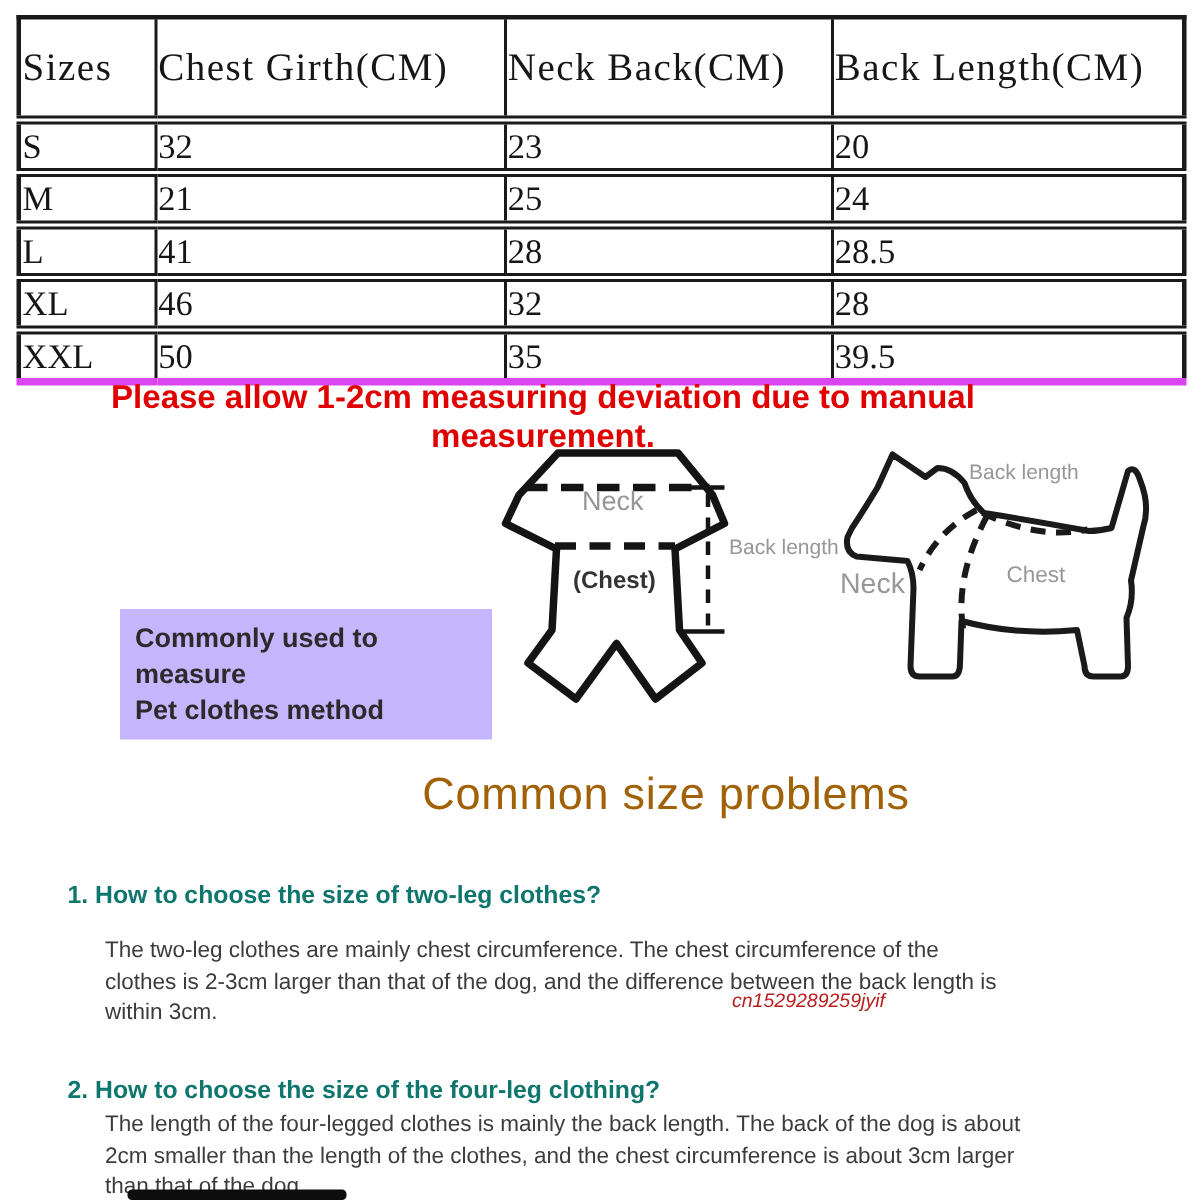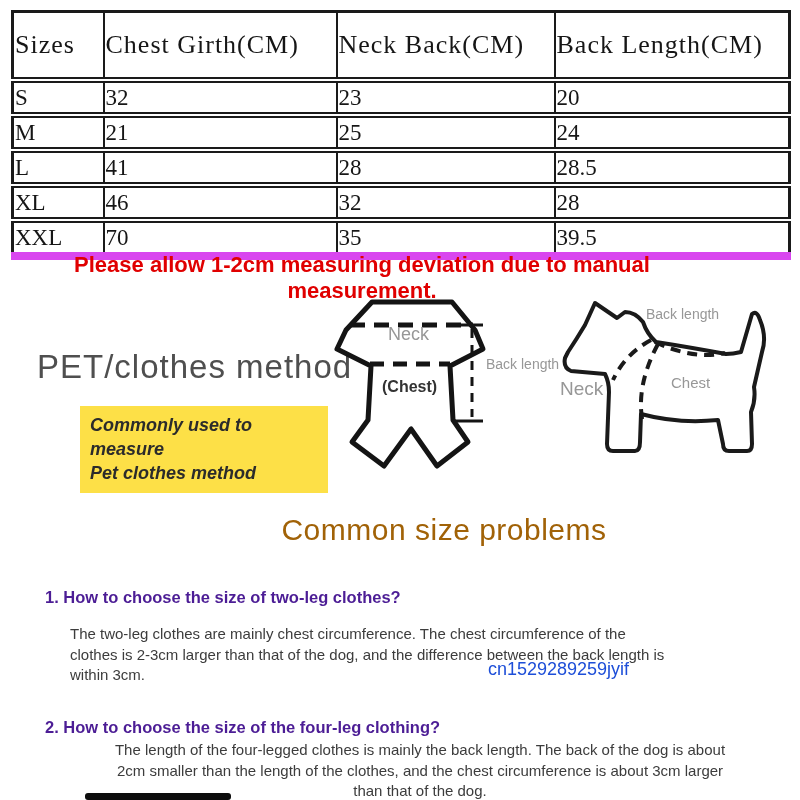--- a/index.html
+++ b/index.html
@@ -10,43 +10,43 @@
   .table-wrap{position:absolute;left:11px;top:10px;width:777px;}
   table.size{border-collapse:collapse;table-layout:fixed;width:100%;
              font-family:"Liberation Serif","DejaVu Serif",serif;color:#161616;}
   table.size th, table.size td{
       border-left:2px solid #1a1a1a;border-right:2px solid #1a1a1a;
       text-align:left;vertical-align:middle;overflow:hidden;white-space:nowrap;}
   table.size{border:3px solid #1a1a1a;}
   table.size thead th{height:62px;font-size:26px;font-weight:normal;letter-spacing:1px;
       border-bottom:6px double #1a1a1a;}
   table.size tbody td{height:27px;font-size:23px;border-bottom:6px double #1a1a1a;}
-  table.size tbody tr:last-child td{border-bottom:8px solid #d946ef;}
+  table.size tbody tr:last-child td{border-bottom:5px solid #d946ef;}
 
   
   .notice{position:absolute;left:0;top:252px;width:724px;text-align:center;
           font-size:22px;font-weight:bold;letter-spacing:0px;}
 
   
   .measure-title{position:absolute;left:37px;top:348px;font-size:33px;color:#4f4f4f;letter-spacing:1px;}
   .highlight-box{position:absolute;left:80px;top:406px;width:228px;padding:7px 10px 8px 10px;
       font-size:18px;font-weight:bold;line-height:24px;color:#2b2b2b;white-space:pre-line;}
   .clothes-svg{position:absolute;left:320px;top:292px;}
   .dog-svg{position:absolute;left:543px;top:292px;}
   .diagram-label{fill:#979797;}
 
   
   .problems-heading{position:absolute;left:0;top:513px;width:800px;text-align:center;
       font-size:30px;color:#a16207;letter-spacing:0.5px;margin-left:44px;}
-  .question{position:absolute;left:45px;font-size:16.5px;font-weight:bold;color:#4c1d95;}
+  .question{position:absolute;left:45px;font-size:16.5px;font-weight:bold;color:#0f766e;}
   .q1{top:588px;} .q2{top:718px;}
   .answer{position:absolute;left:70px;width:700px;font-size:15px;line-height:20.5px;
       color:#3c3c3c;white-space:pre-line;}
-  .a1{top:624px;} .a2{top:740px;text-align:center;}
-  .watermark{position:absolute;left:488px;top:659px;font-size:18px;color:#1d4ed8;}
+  .a1{top:624px;} .a2{top:740px;}
+  .watermark{position:absolute;left:488px;top:659px;font-size:13px;color:#b91c1c;font-style:italic;}
 
   .bottom-bar{position:absolute;left:85px;top:793px;width:146px;height:7px;
       background:#0d0d0d;border-radius:3px;}
 </style>
 </head>
 <body>
 
 <div class="page">
 
   <div class="table-wrap">
@@ -85,32 +85,31 @@
             <td>28.5</td>
           </tr>
           <tr>
             <td>XL</td>
             <td>46</td>
             <td>32</td>
             <td>28</td>
           </tr>
           <tr>
             <td>XXL</td>
-            <td>70</td>
+            <td>50</td>
             <td>35</td>
             <td>39.5</td>
           </tr>
         </tbody>
     </table>
   </div>
 
   <div class="notice" style="color: rgb(224, 0, 0);">Please allow 1-2cm measuring deviation due to manual measurement.</div>
 
-  <div class="measure-title">PET/clothes method</div>
-  <div class="highlight-box" style="background: #fde047; font-style: italic;">Commonly used to measure
+  <div class="highlight-box" style="background: #c4b5fd;">Commonly used to measure
 Pet clothes method</div>
 
   <svg class="clothes-svg" width="250" height="195" viewBox="0 0 250 195">
     <path d="M52,10 L132,10 L155,38 L163,57 L130,74 L133,128 L148,150 L117,174 L91,137 L64,174 L32,150 L48,128 L51,74 L17,57 L26,38 Z" fill="#ffffff" stroke="#141414" stroke-width="5" stroke-linejoin="round"></path>
     <line x1="30" y1="33" x2="153" y2="33" stroke="#141414" stroke-width="5" stroke-dasharray="15 9"></line>
     <line x1="50" y1="72" x2="130" y2="72" stroke="#141414" stroke-width="5" stroke-dasharray="14 9"></line>
     <line x1="138" y1="33" x2="163" y2="33" stroke="#141414" stroke-width="3"></line>
     <line x1="134" y1="129" x2="163" y2="129" stroke="#141414" stroke-width="3"></line>
     <line x1="152" y1="37" x2="152" y2="125" stroke="#141414" stroke-width="3" stroke-dasharray="9 7"></line>
     <text class="diagram-label" x="68" y="48" font-size="18">Neck</text>

